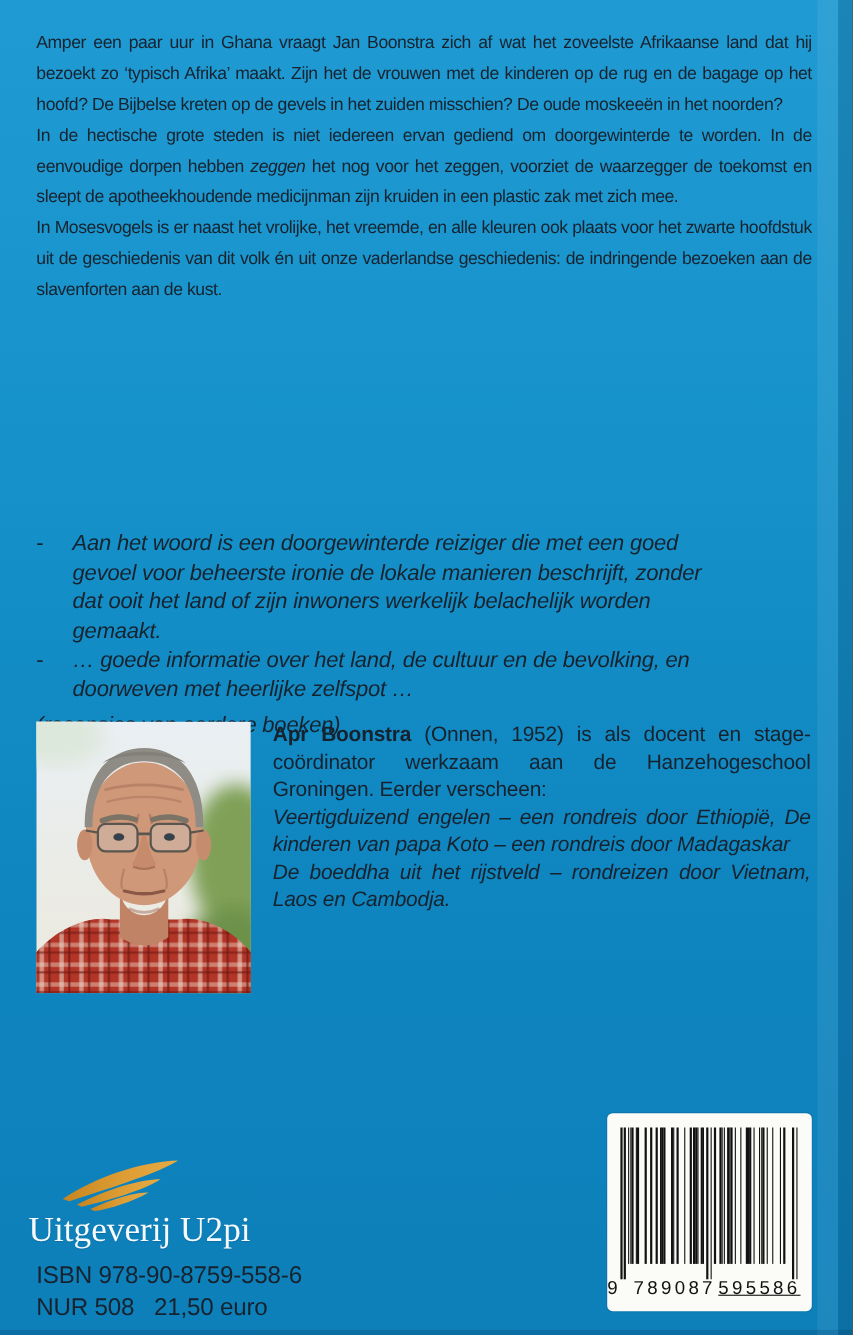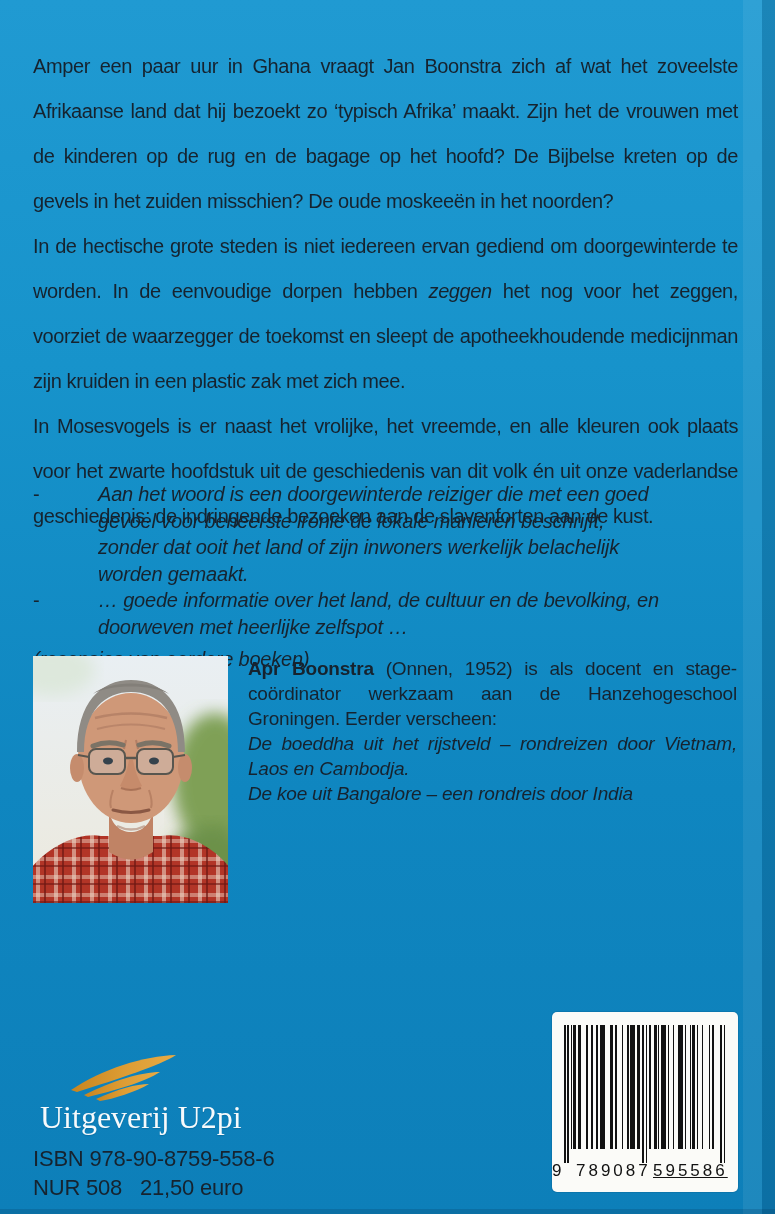--- a/index.html
+++ b/index.html
@@ -9,39 +9,39 @@
     margin:0 auto;
     background:linear-gradient(180deg,#229dd6 0%, #209ad2 0%, #1793cb 30%, #0f86c0 65%, #0d7fb9 100%);
     font-family:"Liberation Sans",sans-serif;
     color:#16232f;
     overflow:hidden;
   }
   .edge-light{position:absolute;top:0;right:13px;width:19px;height:100%;background:rgba(255,255,255,0.07);}
   .edge-dark{position:absolute;top:0;right:0;width:13px;height:100%;background:rgba(8,48,78,0.20);}
   .edge-bottom{position:absolute;bottom:0;left:0;width:100%;height:5px;background:rgba(5,40,70,0.18);}
 
-  .synopsis{position:absolute;left:33px;top:44px;width:705px;
-    font-size:20px;line-height:45px;letter-spacing:-0.4px;text-align:justify;}
+  .synopsis{position:absolute;left:33px;top:26px;width:705px;
+    font-size:16px;line-height:28px;letter-spacing:-0.4px;text-align:justify;}
   .synopsis p{margin:0;}
   .italic{font-style:italic;}
 
   .reviews{position:absolute;left:33px;top:481px;width:632px;
     font-size:20px;line-height:26.5px;letter-spacing:-0.2px;}
   .review{display:flex;font-style:italic;}
   .review .bullet{width:33px;flex:none;font-style:normal;}
-  .review .review-text{flex:1;margin-left:32px;}
+  .review .review-text{flex:1;}
   .review-source{font-style:italic;margin-top:6px;}
 
   .author-section{position:absolute;left:33px;top:656px;width:704px;display:flex;gap:20px;}
   .photo{width:195px;height:247px;flex:none;display:block;}
   .bio{flex:1;font-size:19px;line-height:25px;letter-spacing:-0.2px;text-align:justify;}
   .bio p{margin:0;}
   .bio .book{font-style:italic;}
 
-  .publisher{position:absolute;left:40px;top:1048px;color:#f6fafc;}
+  .publisher{position:absolute;left:26px;top:1048px;color:#f6fafc;}
   .publisher .feather{display:block;margin-left:28px;width:112px;height:56px;}
   .publisher-name{font-family:"Liberation Serif",serif;font-size:32px;line-height:34px;margin-top:-4px;
     text-shadow:0 1px 1px rgba(0,60,100,0.25);}
 
   .footer{position:absolute;left:33px;top:1144px;font-size:22px;line-height:29px;letter-spacing:-0.2px;}
   .footer .nur-line{display:flex;}
   .footer .nur{width:107px;}
 
   .barcode-box{position:absolute;left:552px;top:1012px;width:186px;height:180px;
     background:#fbfbf8;border-radius:5px;box-shadow:0 0 0 1px rgba(0,60,100,0.15);}
@@ -132,22 +132,22 @@
       <path d="M96,104 C94,116 90,124 87,130 Q98,137 109,130 C106,124 102,116 100,104 Z" fill="#c68b6b"></path>
       <path d="M88,132 Q98,136 108,132" stroke="rgba(140,85,62,0.55)" stroke-width="2" fill="none"></path>
 
       <path d="M80,134 Q76,146 78,152 M116,134 Q120,146 118,152" stroke="rgba(150,95,70,0.4)" stroke-width="2" fill="none"></path>
       <path d="M80,154 Q98,159 116,154" stroke="#8a5844" stroke-width="3" fill="none" stroke-linecap="round"></path>
       <path d="M84,170 Q98,177 112,170" stroke="rgba(150,95,70,0.45)" stroke-width="2.5" fill="none"></path>
     </svg>
 
     <div class="bio">
       <p><strong>Apr Boonstra</strong><span> (Onnen, 1952) is als docent en stage-coördinator werkzaam aan de Hanzehogeschool Groningen. Eerder verscheen:</span></p>
+      <p class="book">Veertigduizend engelen – een rondreis door Ethiopië, De kinderen van papa Koto – een rondreis door Madagaskar</p>
       <p class="book">De boeddha uit het rijstveld – rondreizen door Vietnam, Laos en Cambodja.</p>
-      <p class="book">De koe uit Bangalore – een rondreis door India</p>
     </div>
   </div>
 
   <div class="publisher">
     <svg class="feather" viewBox="0 0 112 56" xmlns="http://www.w3.org/2000/svg">
       <defs>
         <linearGradient id="gold" x1="0" y1="0" x2="1" y2="0">
           <stop offset="0" stop-color="#c8851f"></stop>
             <stop offset="0.5" stop-color="#dd9c33"></stop>
             <stop offset="1" stop-color="#e7ab45"></stop>

